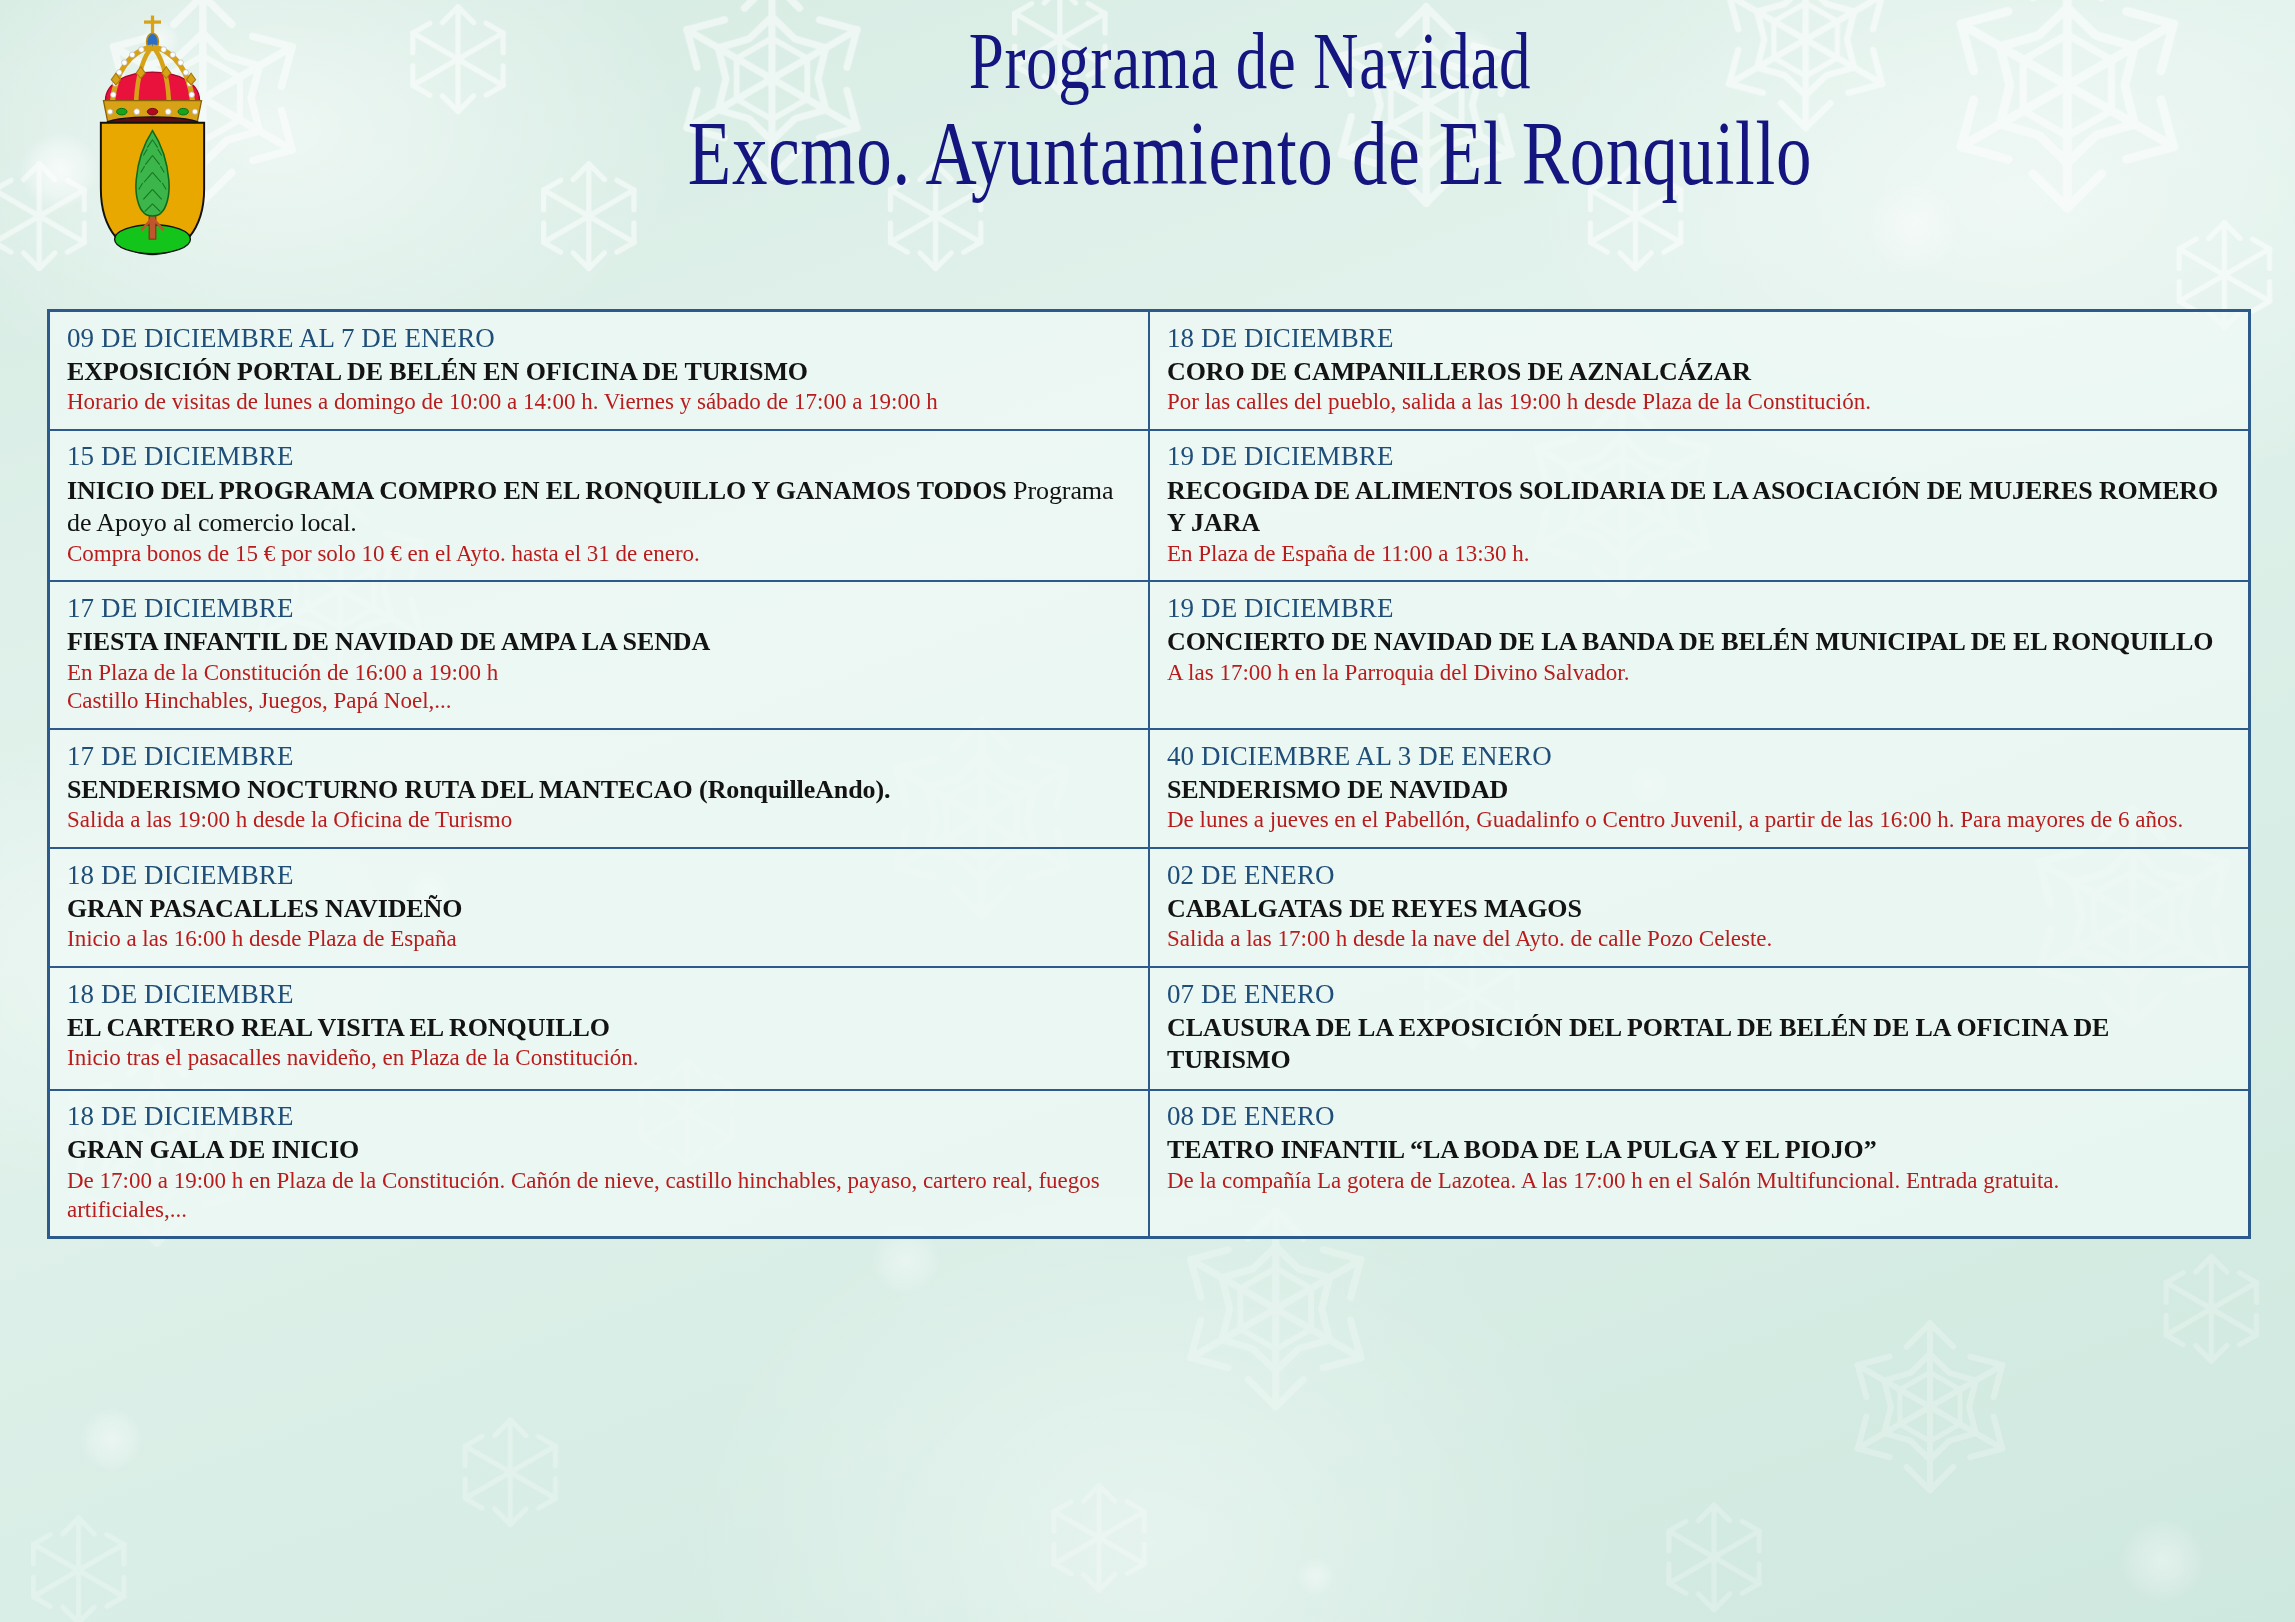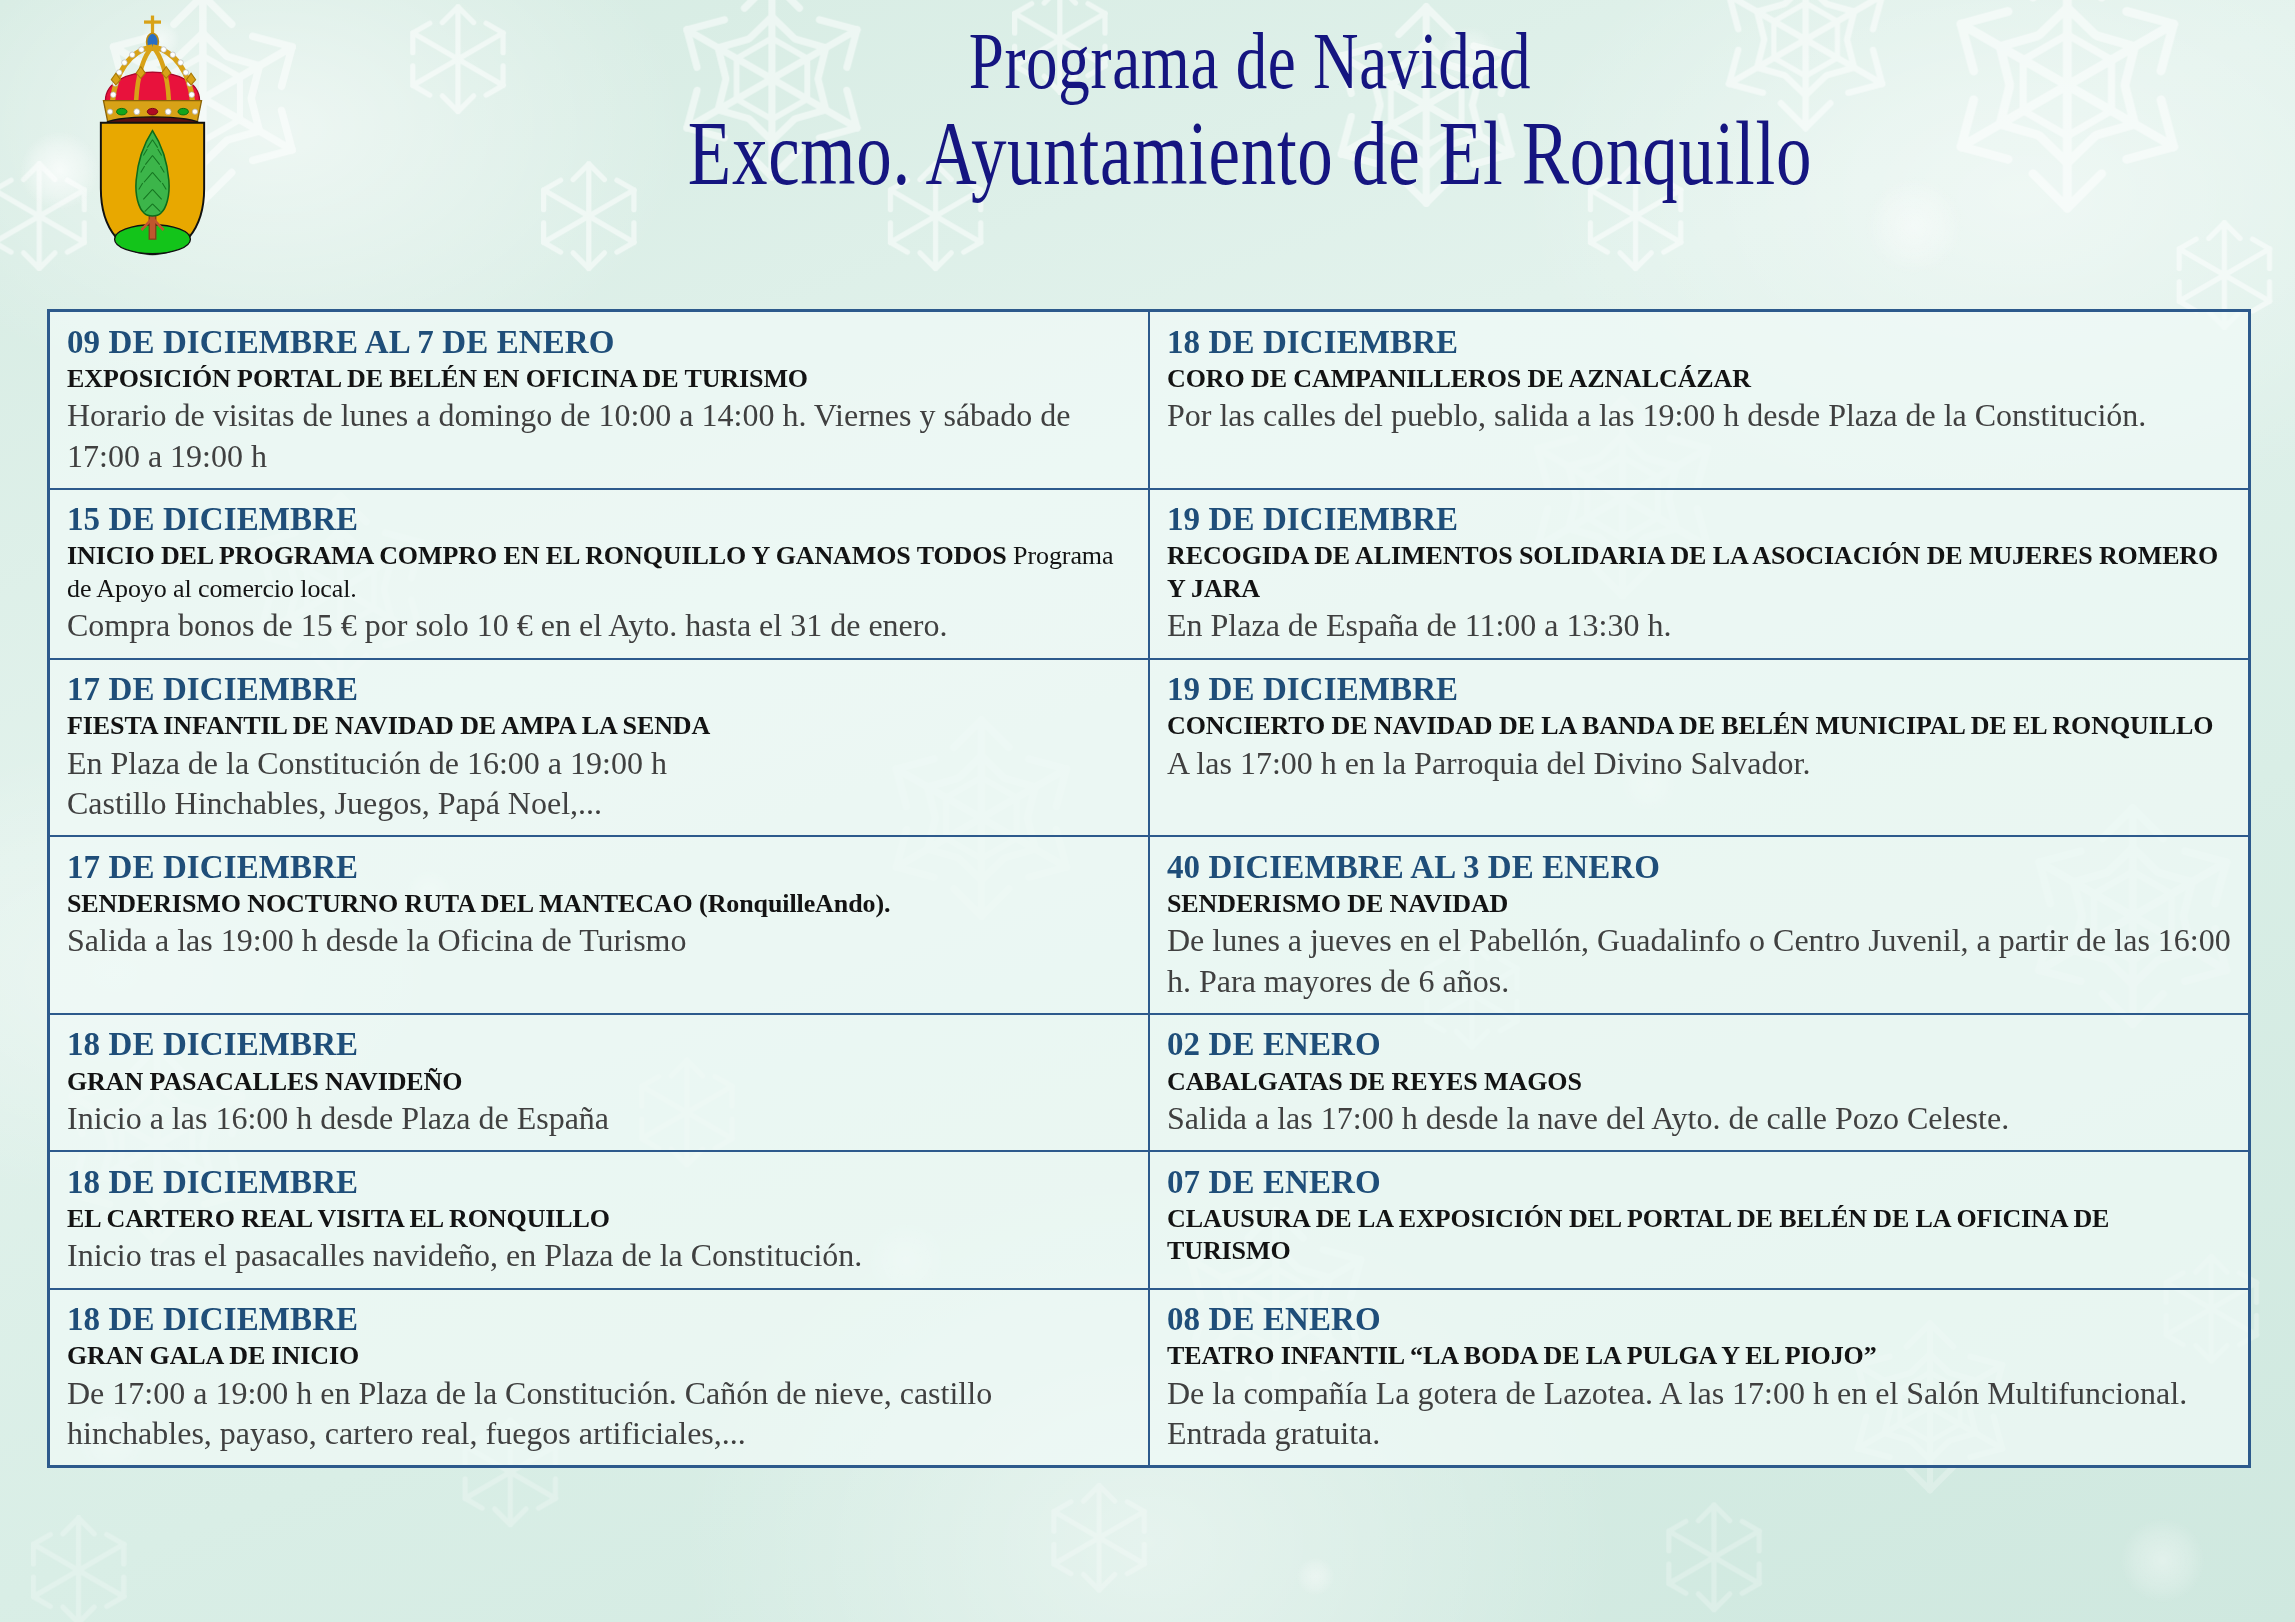--- a/index.html
+++ b/index.html
@@ -89,42 +89,42 @@
 
   .program-table td {
     border: 2.6px solid #2d5a8c;
     vertical-align: top;
     padding: 10.5px 14.4px 11.8px 17px;
     width: 50%;
   }
 
   .cell-date {
     color: #1f4e79;
-    font-weight: 700;
-    font-size: 33px;
+    font-weight: 400;
+    font-size: 27px;
     line-height: 1.18;
     letter-spacing: 0.1px;
     margin-bottom: 1.3px;
   }
 
   .cell-body {
     color: #131313;
     font-size: 26px;
     line-height: 1.25;
     letter-spacing: -0.1px;
   }
 
   .cell-body b {
     font-weight: 700;
     text-align: center;
   }
 
   .cell-desc {
-    color: #404040;
-    font-size: 32px;
+    color: #b91c1c;
+    font-size: 23px;
     line-height: 1.26;
   }
 </style>
 </head>
 <body>
 
 <div class="bg-base"></div>
 
 <svg class="bg-flakes" width="2295" height="1623" viewBox="0 0 3508 2480" aria-hidden="true">
   <defs>

